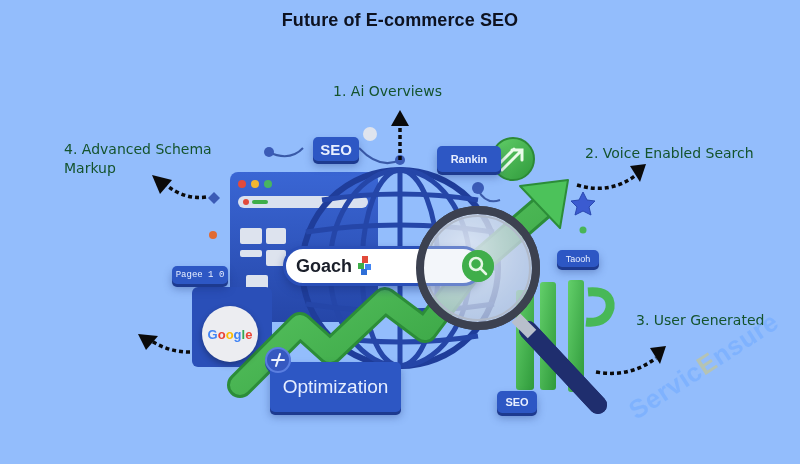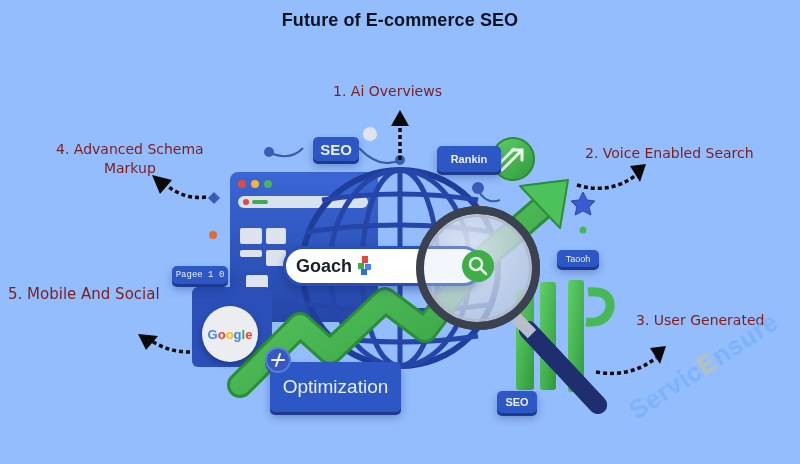--- a/index.html
+++ b/index.html
@@ -9,27 +9,27 @@
       font-family: "Liberation Sans", sans-serif;
       position: relative;
       color: #0f1a2e;
     }
     .title {
       position: absolute; left: 0; right: 0; top: 10px;
       text-align: center; font-size: 18px; font-weight: 700; color: #0d1220;
       letter-spacing: 0.1px;
     }
     .label {
-      position: absolute; font-size: 14px; color: #7f1d1d; line-height: 19px;
+      position: absolute; font-size: 14px; color: #14532d; line-height: 19px;
       font-family: "DejaVu Sans", sans-serif; font-weight: normal;
     }
     #lbl1 { left: 333px; top: 82px; }
     #lbl2 { left: 585px; top: 144px; }
     #lbl3 { left: 636px; top: 311px; text-align: center; }
-    #lbl4 { left: 56px; top: 140px; text-align: center; }
+    #lbl4 { left: 64px; top: 140px; }
     #lbl5 { left: 8px; top: 284px; font-size: 15px; line-height: 20px; }
 
     svg.art { position: absolute; left: 0; top: 0; }
 
     .chip {
       position: absolute; background: #2d57c4; color: #e8efff;
       border-radius: 5px; font-weight: 700; display: flex; align-items: center; justify-content: center;
       box-shadow: 0 3px 0 #1d3a8f, 0 5px 8px rgba(20,40,110,.35);
     }
     #chip-seo-top { left: 313px; top: 137px; width: 46px; height: 24px; font-size: 15px; }
@@ -220,18 +220,17 @@
 <div class="label" id="lbl1">1. Ai Overviews</div>
 <div class="label" id="lbl2">2. Voice Enabled Search</div>
 <div class="label" id="lbl3">
   <div>3. User Generated</div>
 </div>
 <div class="label" id="lbl4">
   <div>4. Advanced Schema</div>
   <div>Markup</div>
 </div>
 <div class="label" id="lbl5">
-  <div>5. Mobile And Social</div>
 </div>
 
 <div class="watermark">
   <span>Servic</span><span class="hl">E</span><span>nsure</span>
 </div>
 
 </body></html>

